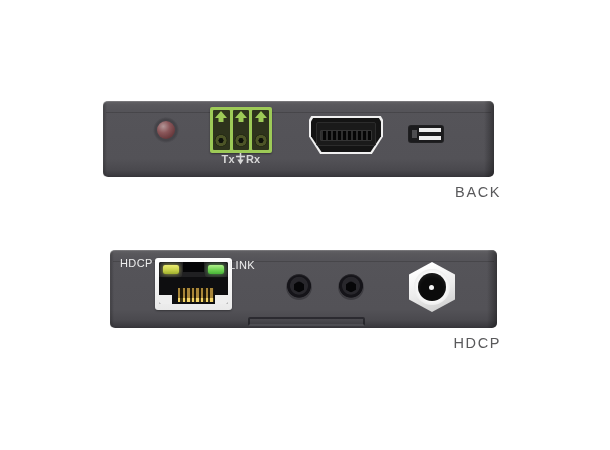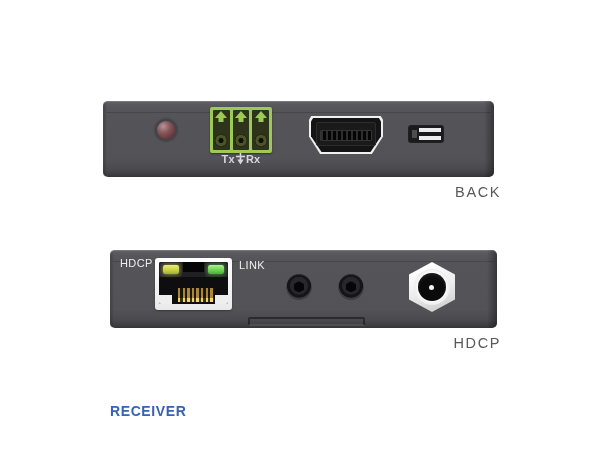--- a/index.html
+++ b/index.html
@@ -168,21 +168,21 @@
           <div class="led-window led-green"></div>
         </div>
         <div class="rj45-pins">
           <div class="rj45-pintips"></div>
         </div>
         <div class="rj45-step sl"></div>
         <div class="rj45-step sr"></div>
       </div>
     </div>
 
-    <div class="panel-text" style="left:129px;top:9px;">LINK</div>
+    <div class="panel-text" style="left:119px;top:9px;">LINK</div>
 
     <div class="rbtn" style="left:176px;">
       <div class="rbtn-hex"></div>
     </div>
     <div class="rbtn" style="left:228px;">
       <div class="rbtn-hex"></div>
     </div>
 
     <div class="dcjack">
       <div class="dc-hex"></div>
@@ -192,15 +192,14 @@
     </div>
 
     <div class="bslot"></div>
 
     <div class="side-shade"></div>
     <div class="left-shade"></div>
   </div>
 
   <div class="viewlabel" style="top:335px;">HDCP</div>
 
-  <div class="caption">RECEIVER</div>
 
 </div>
 
 </body></html>

